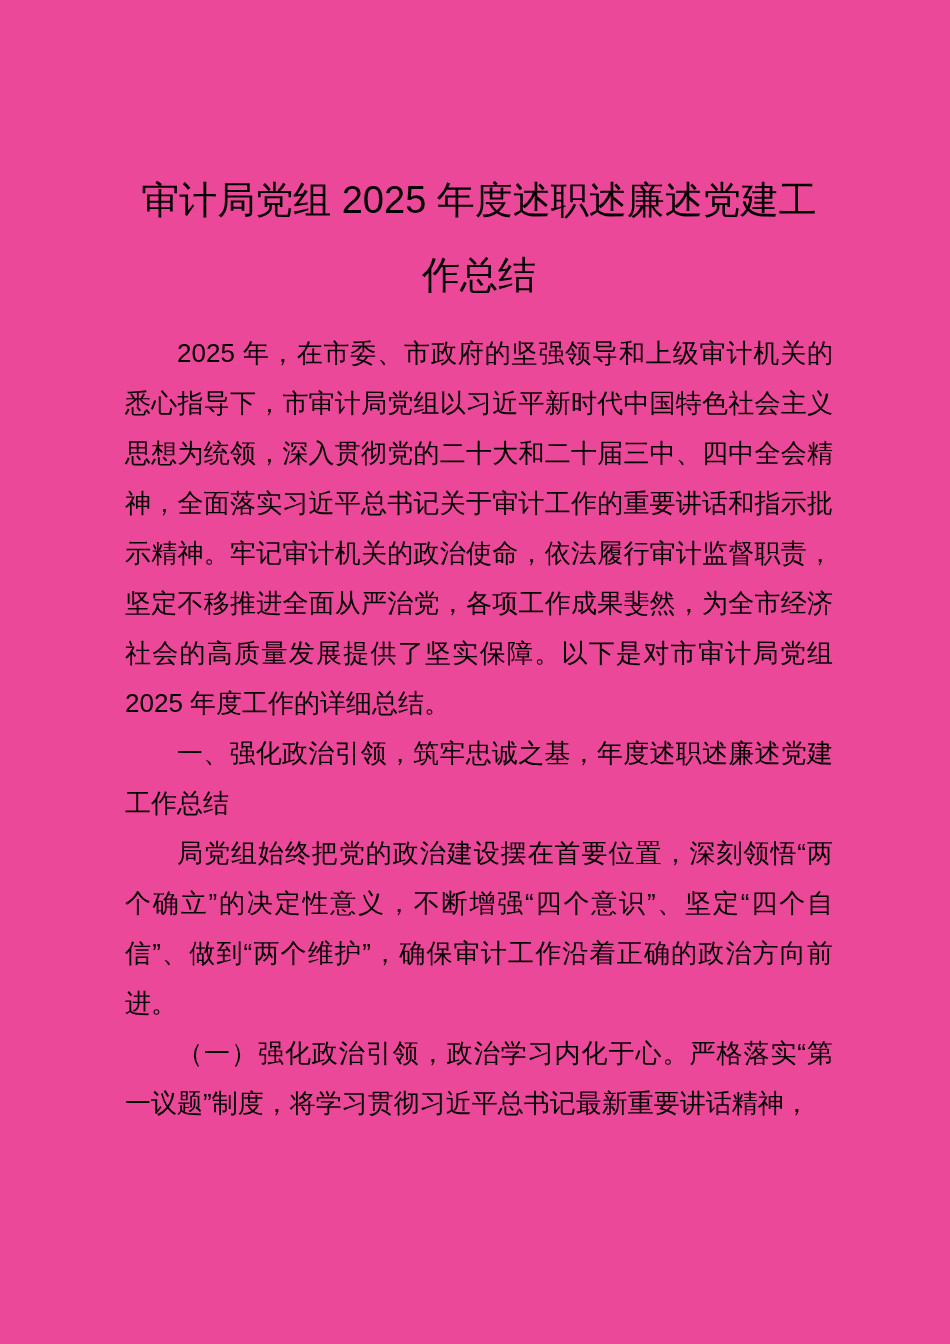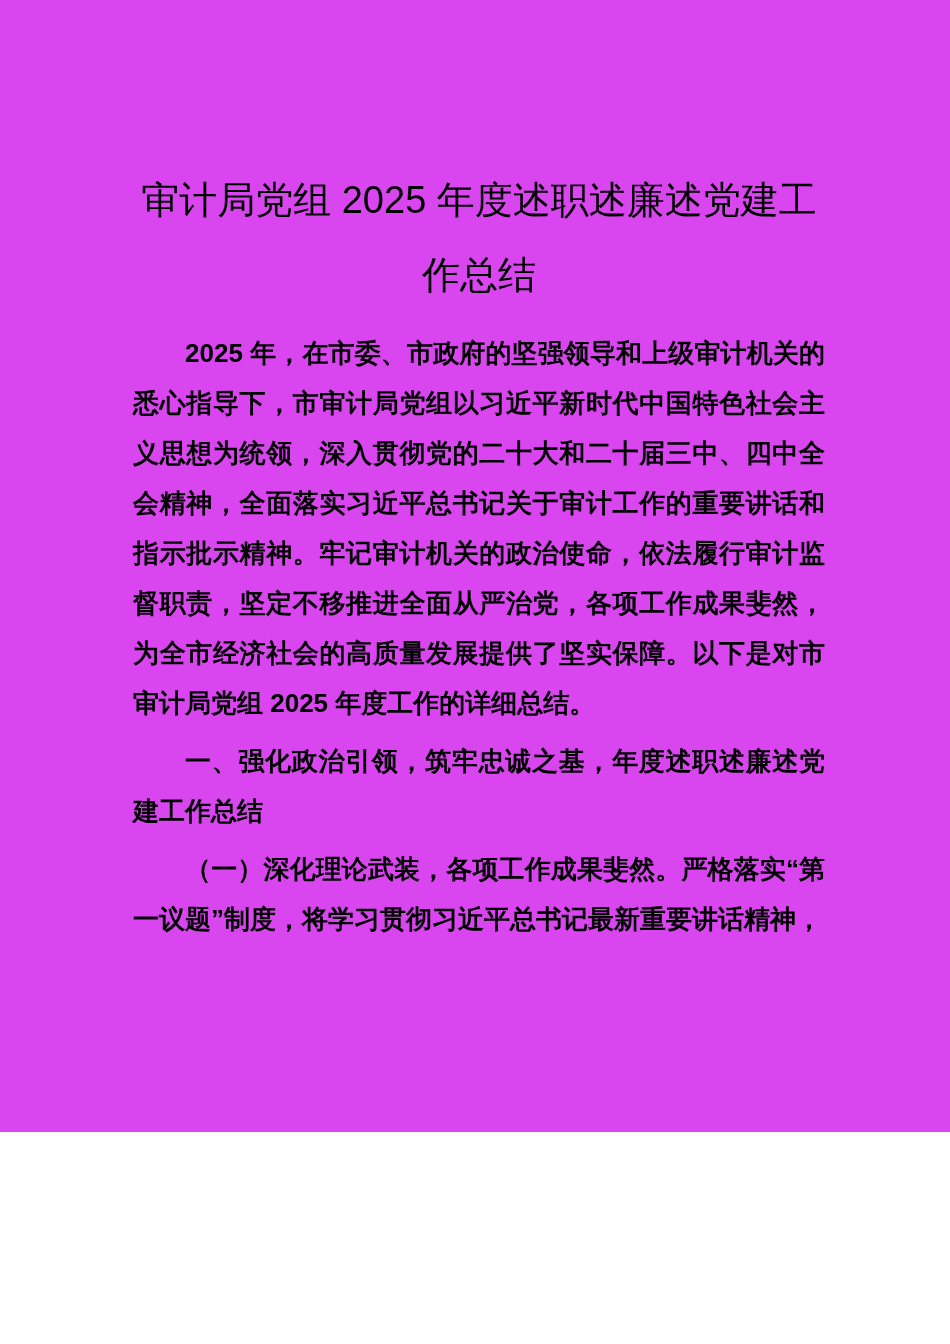--- a/index.html
+++ b/index.html
@@ -3,53 +3,54 @@
 <meta charset="utf-8">
 <style>
   html, body {
     margin: 0;
     padding: 0;
     background: #ffffff;
   }
   .page {
     position: relative;
     width: 950px;
-    height: 1132px;
+    height: 1344px;
     box-sizing: border-box;
-    background: #d946ef;
+    background: #ec4899;
     color: #000000;
     padding: 163px 117px 0 125px;
     overflow: hidden;
     font-family: "Liberation Sans", sans-serif;
   }
   .doc-title {
     font-size: 38px;
     font-weight: 400;
     line-height: 75px;
     text-align: center;
     margin: 0 0 15px 0;
     letter-spacing: 0;
   }
   .body-para {
     font-size: 26px;
-    font-weight: 700;
+    font-weight: 400;
     line-height: 50px;
     text-align: justify;
     text-justify: inter-ideograph;
     text-indent: 2em;
-    margin: 8px;
+    margin: 0;
     word-break: normal;
     overflow-wrap: break-word;
   }
 </style>
 </head>
 <body>
 
 <div class="page">
   <h1 class="doc-title">审计局党组 2025 年度述职述廉述党建工作总结</h1>
 
   <p class="body-para">2025 年，在市委、市政府的坚强领导和上级审计机关的悉心指导下，市审计局党组以习近平新时代中国特色社会主义思想为统领，深入贯彻党的二十大和二十届三中、四中全会精神，全面落实习近平总书记关于审计工作的重要讲话和指示批示精神。牢记审计机关的政治使命，依法履行审计监督职责，坚定不移推进全面从严治党，各项工作成果斐然，为全市经济社会的高质量发展提供了坚实保障。以下是对市审计局党组 2025 年度工作的详细总结。</p>
 
   <p class="body-para">一、强化政治引领，筑牢忠诚之基，年度述职述廉述党建工作总结</p>
 
+  <p class="body-para">局党组始终把党的政治建设摆在首要位置，深刻领悟“两个确立”的决定性意义，不断增强“四个意识”、坚定“四个自信”、做到“两个维护”，确保审计工作沿着正确的政治方向前进。</p>
 
-  <p class="body-para">（一）深化理论武装，各项工作成果斐然。严格落实“第一议题”制度，将学习贯彻习近平总书记最新重要讲话精神，</p>
+  <p class="body-para">（一）强化政治引领，政治学习内化于心。严格落实“第一议题”制度，将学习贯彻习近平总书记最新重要讲话精神，</p>
 </div>
 
 </body></html>

